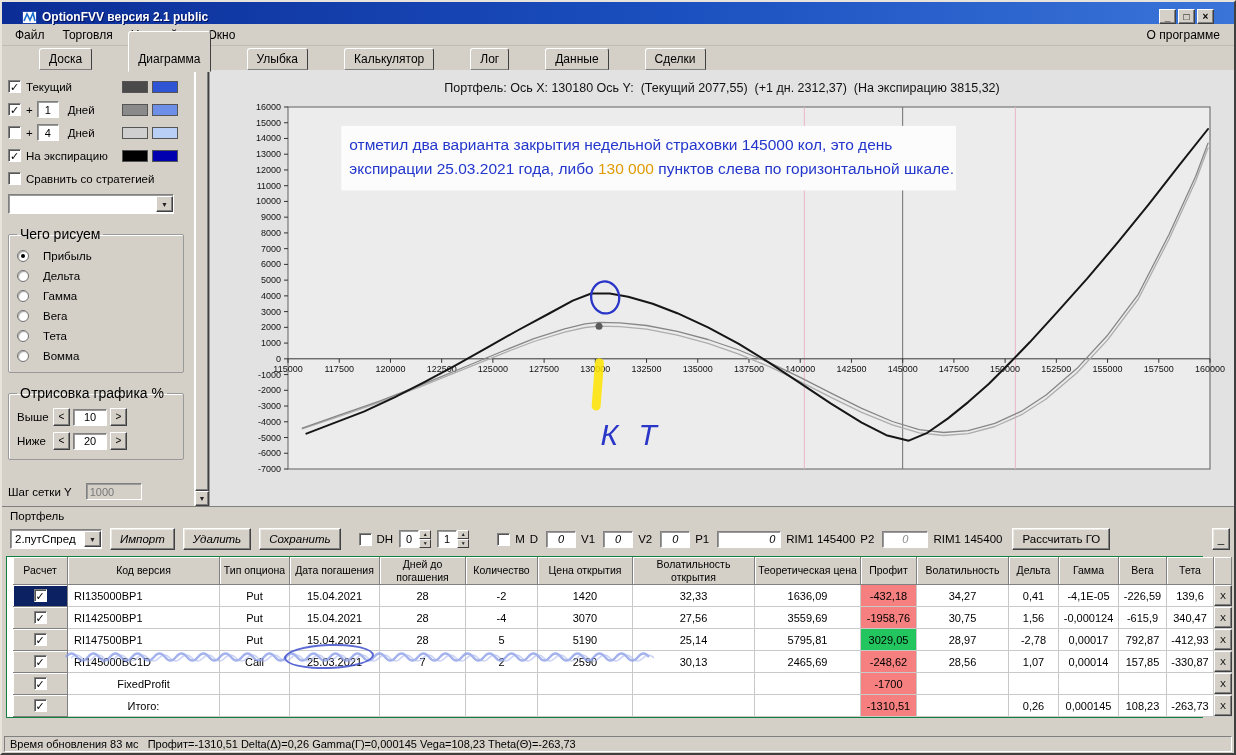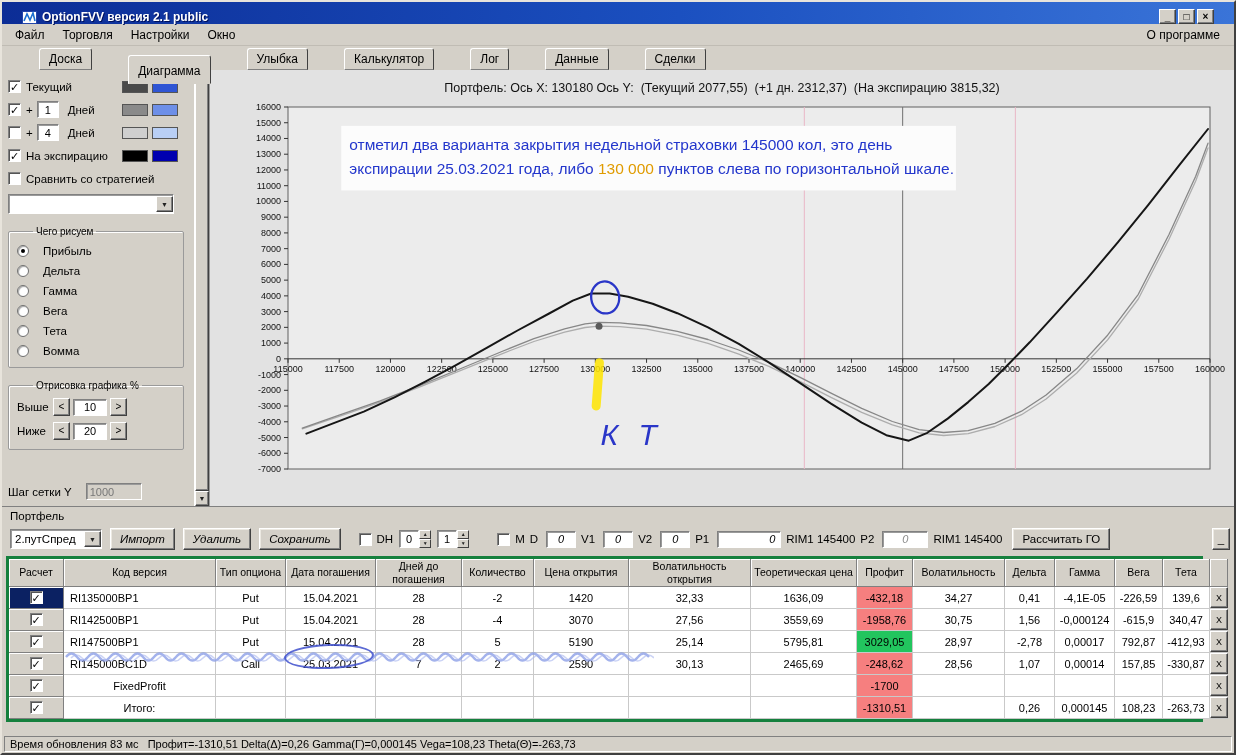--- a/index.html
+++ b/index.html
@@ -15,39 +15,39 @@
 
   
   .menubar { height:22px; flex:0 0 22px; display:flex; align-items:center; padding:0 4px; font-size:12px; border-bottom:1px solid #c0bcb4; }
   .menu-items { display:flex; }
   .menu-item { padding:3px 9px; }
   .menu-about { margin-left:auto; padding:3px 10px; }
 
   
   .tabstrip { height:24px; flex:0 0 24px; display:flex; align-items:flex-end; padding:2px 2px 0 2px; }
   .tab { padding:3px 9px 3px 9px; font-size:12px; background:#d4d0c8; border:1px solid; border-color:#fff #404040 #808080 #fff; border-radius:3px 3px 0 0; margin-right:1px; white-space:nowrap;margin-left:35px; }
-  .tab.active { position:relative; top:14px; padding-top:8px; padding-bottom:5px; border-bottom-color:#d4d0c8; z-index:2; }
+  .tab.active { position:relative; top:2px; padding-top:20px; padding-bottom:5px; border-bottom-color:#d4d0c8; z-index:2; }
 
   
   .main { flex:0 0 437px; display:flex; overflow:hidden; border-bottom:1px solid #808080; }
   .left-panel { width:192px; flex:0 0 192px; padding:5px 4px 4px 6px; display:flex; flex-direction:column; font-size:11.5px; overflow:hidden; }
   .toggle-row { display:flex; align-items:center; height:23px; }
   .cb { width:13px; height:13px; flex:0 0 13px; background:#fff; border:1px solid; border-color:#808080 #fff #fff #808080; box-shadow:inset 1px 1px 0 #555; font-size:11px; line-height:12px; text-align:center; font-weight:bold; color:#000; }
   .tlabel { margin-left:5px; white-space:nowrap; }
   .plus { margin-left:5px; }
   .field { background:#fff; border:1px solid; border-color:#808080 #fff #fff #808080; box-shadow:inset 1px 1px 0 #9a9a9a; font-size:11px; height:17px; display:inline-flex; align-items:center; padding:0 3px; }
   .field.tiny { width:22px; margin:0 4px; justify-content:center; }
   .field.dim { color:#8a8a8a; }
   .swatches { display:flex; margin-left:auto; margin-right:12px; }
   .swatch { width:26px; height:12px; border:1px solid #555; margin-left:4px; }
   .combo { height:20px; background:#fff; border:1px solid; border-color:#808080 #fff #fff #808080; box-shadow:inset 1px 1px 0 #9a9a9a; display:flex; align-items:center; padding-left:4px; font-size:11.5px; }
   .combo.panel-combo { width:166px; margin:4px 0 6px 0; }
   .combo-btn { width:17px; height:16px; margin-left:auto; background:#d4d0c8; border:1px solid; border-color:#fff #404040 #404040 #fff; box-shadow:inset -1px -1px 0 #808080; font-size:7px; line-height:15px; text-align:center; color:#222; }
   .group { border:1px solid #9a9a9a; box-shadow:1px 1px 0 #fff inset; border-radius:2px; padding:4px 6px 6px 8px; margin:6px 6px 6px 0; }
-  .group legend { font-size:10px; padding:0 3px; margin-left:16px; }
+  .group legend { font-size:14px; padding:0 3px; margin-left:0; }
   .radio-row { display:flex; align-items:center; height:20px;gap:8px; }
   .radio { width:12px; height:12px; border-radius:50%; background:#fff; border:1px solid #707070; box-shadow:inset 1px 1px 1px #aaa; position:relative; flex:0 0 12px;}
   .radio.sel::after { content:""; position:absolute; left:3px; top:3px; width:4px; height:4px; border-radius:50%; background:#000; }
   .radio-label { margin-left:6px; }
   .spinrow { display:flex; align-items:center; height:24px; }
   .spinrow .rlabel { width:36px; }
   .arrow-btn { width:17px; height:18px; background:#d4d0c8; border:1px solid; border-color:#fff #404040 #404040 #fff; box-shadow:inset -1px -1px 0 #808080; font-size:10px; line-height:16px; text-align:center; }
   .spinrow .field { width:34px; margin:0 3px; justify-content:center; }
   .gridstep-row { margin-top:auto; display:flex; align-items:center; padding-bottom:2px; }
   .gridstep-row .field { width:56px; margin-left:14px; background:#d4d0c8; color:#777; justify-content:flex-start; }
@@ -71,21 +71,21 @@
   .tb-label { margin-left:5px; white-space:nowrap; }
   .spin { display:inline-flex; margin-left:6px; align-items:stretch; height:18px; }
   .spin .num { width:20px; background:#fff; border:1px solid; border-color:#808080 #fff #fff #808080; box-shadow:inset 1px 1px 0 #9a9a9a; font-size:11px; display:flex; align-items:center; justify-content:center; }
   .spin .arrows { display:flex; flex-direction:column; }
   .spin .ar { width:12px; height:9px; background:#d4d0c8; border:1px solid; border-color:#fff #404040 #404040 #fff; font-size:5px; line-height:7px; text-align:center; color:#222; }
   .w30 { width:30px; justify-content:center; }
   .w64 { width:64px; justify-content:flex-end; padding-right:5px; }
   .w46 { width:46px; justify-content:center; }
   .tiny-btn { width:18px; padding:2px 0; margin-left:auto; }
 
-  .ptable { display:grid; grid-template-columns:55px 152px 70px 90px 86px 72px 95px 122px 106px 56px 92px 50px 60px 48px 47px 18px; grid-template-rows:28px repeat(6,22px); margin:3px 0 0 4px; width:1197px; border:3px solid #15803d; background:#fff; }
+  .ptable { display:grid; grid-template-columns:55px 152px 70px 90px 86px 72px 95px 122px 106px 56px 92px 50px 60px 48px 47px 18px; grid-template-rows:28px repeat(6,22px); margin:3px 0 0 4px; width:1197px; border:1px solid #15803d; background:#fff;padding-left:6px; }
   .th { font-size:10.5px; display:flex; align-items:center; justify-content:center; text-align:center; background:#d4d0c8; border-right:1px solid #808080; border-bottom:1px solid #808080; box-shadow:inset 1px 1px 0 #fff; line-height:1.15; padding:0 2px; overflow:hidden; }
   .td { font-size:11px; display:flex; align-items:center; justify-content:center; border-right:1px solid #c9c9c9; border-bottom:1px solid #c9c9c9; background:#fff; white-space:nowrap; overflow:hidden; padding:0 2px; }
   .td.left { justify-content:flex-start; padding-left:6px; }
   .check-cell { background:#d4d0c8; box-shadow:inset 1px 1px 0 #fff; border-right:1px solid #808080; border-bottom:1px solid #808080; }
   .check-cell.sel { background:#0b2162; }
   .profit.neg { background:#f67f7f; }
   .profit.pos { background:#22c55e; }
   .xcell { background:#d4d0c8; padding:0; border-right:none; }
   .xbtn { width:100%; height:100%; font-size:9px; background:#d4d0c8; border:1px solid; border-color:#fff #404040 #404040 #fff; box-shadow:inset -1px -1px 0 #808080; font-family:inherit; }
 

